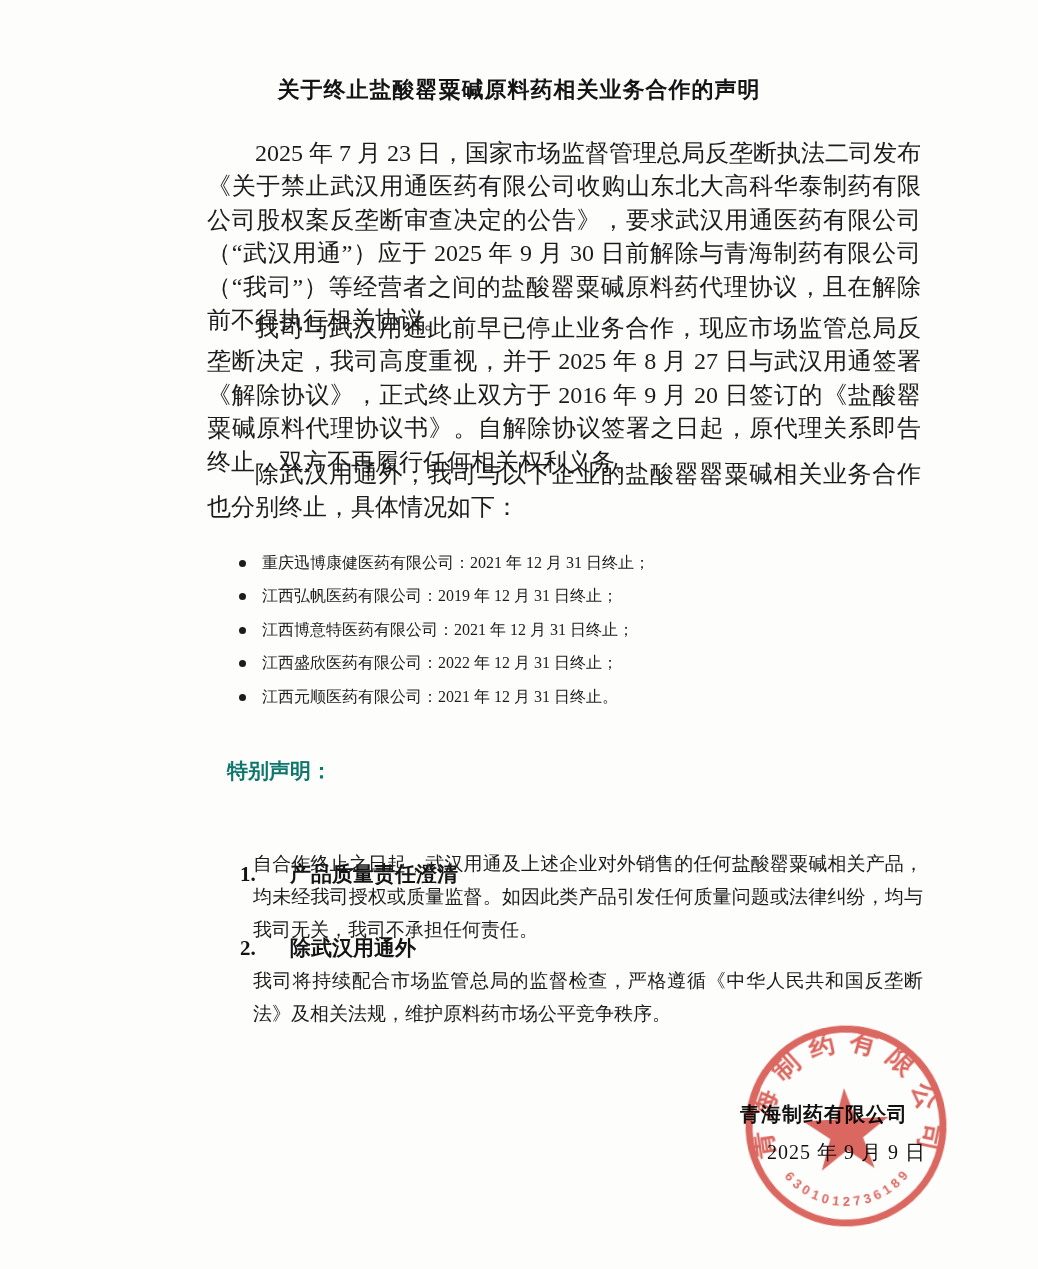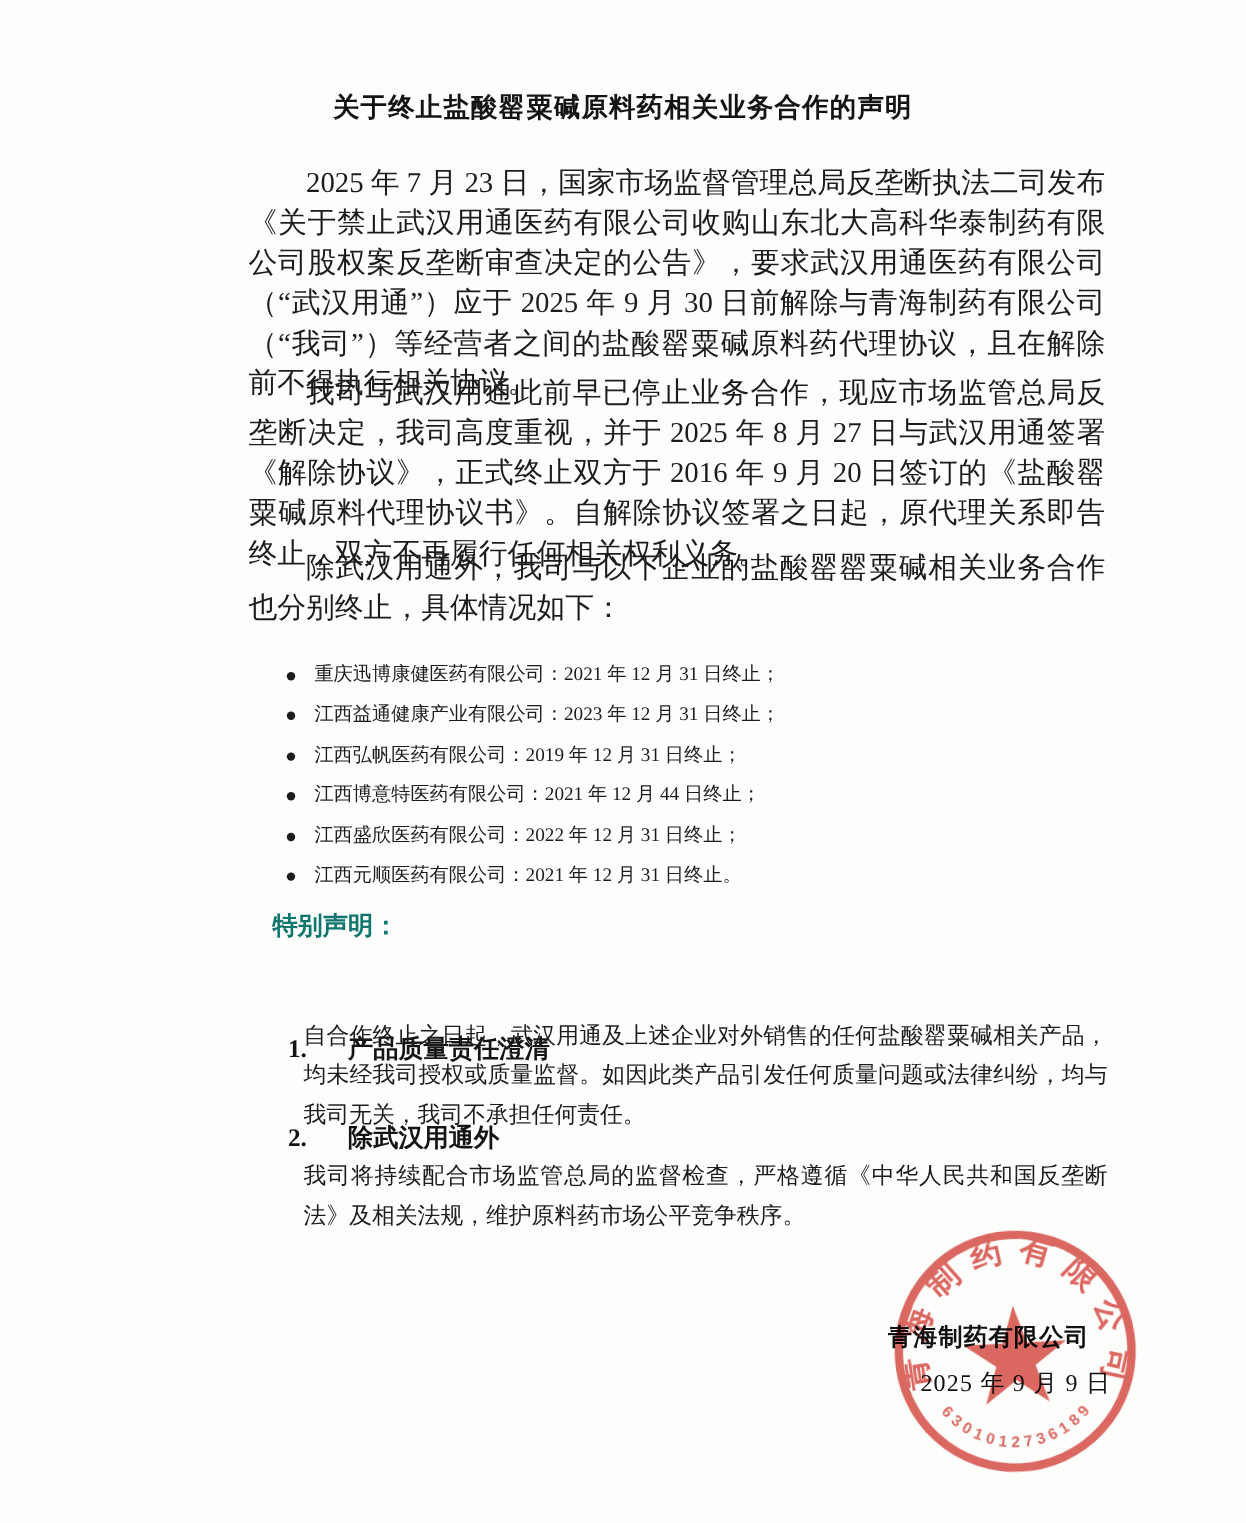--- a/index.html
+++ b/index.html
@@ -93,29 +93,25 @@
   <p class="para para-2">我司与武汉用通此前早已停止业务合作，现应市场监管总局反垄断决定，我司高度重视，并于 2025 年 8 月 27 日与武汉用通签署《解除协议》，正式终止双方于 2016 年 9 月 20 日签订的《盐酸罂粟碱原料代理协议书》。自解除协议签署之日起，原代理关系即告终止，双方不再履行任何相关权利义务。</p>
   <p class="para para-3">除武汉用通外，我司与以下企业的盐酸罂罂粟碱相关业务合作也分别终止，具体情况如下：</p>
 
   <ul class="term-list">
     <li class="term-item">
       <span class="bullet-dot"></span>
       <span>重庆迅博康健医药有限公司：2021 年 12 月 31 日终止；</span>
     </li>
     <li class="term-item">
       <span class="bullet-dot"></span>
-      <span>江西益通健康产业有限公司：2023 年 12 月 31 日终止；</span>
-    </li>
-    <li class="term-item">
-      <span class="bullet-dot"></span>
       <span>江西弘帆医药有限公司：2019 年 12 月 31 日终止；</span>
     </li>
     <li class="term-item">
       <span class="bullet-dot"></span>
-      <span>江西博意特医药有限公司：2021 年 12 月 44 日终止；</span>
+      <span>江西博意特医药有限公司：2021 年 12 月 31 日终止；</span>
     </li>
     <li class="term-item">
       <span class="bullet-dot"></span>
       <span>江西盛欣医药有限公司：2022 年 12 月 31 日终止；</span>
     </li>
     <li class="term-item">
       <span class="bullet-dot"></span>
       <span>江西元顺医药有限公司：2021 年 12 月 31 日终止。</span>
     </li>
   </ul>

